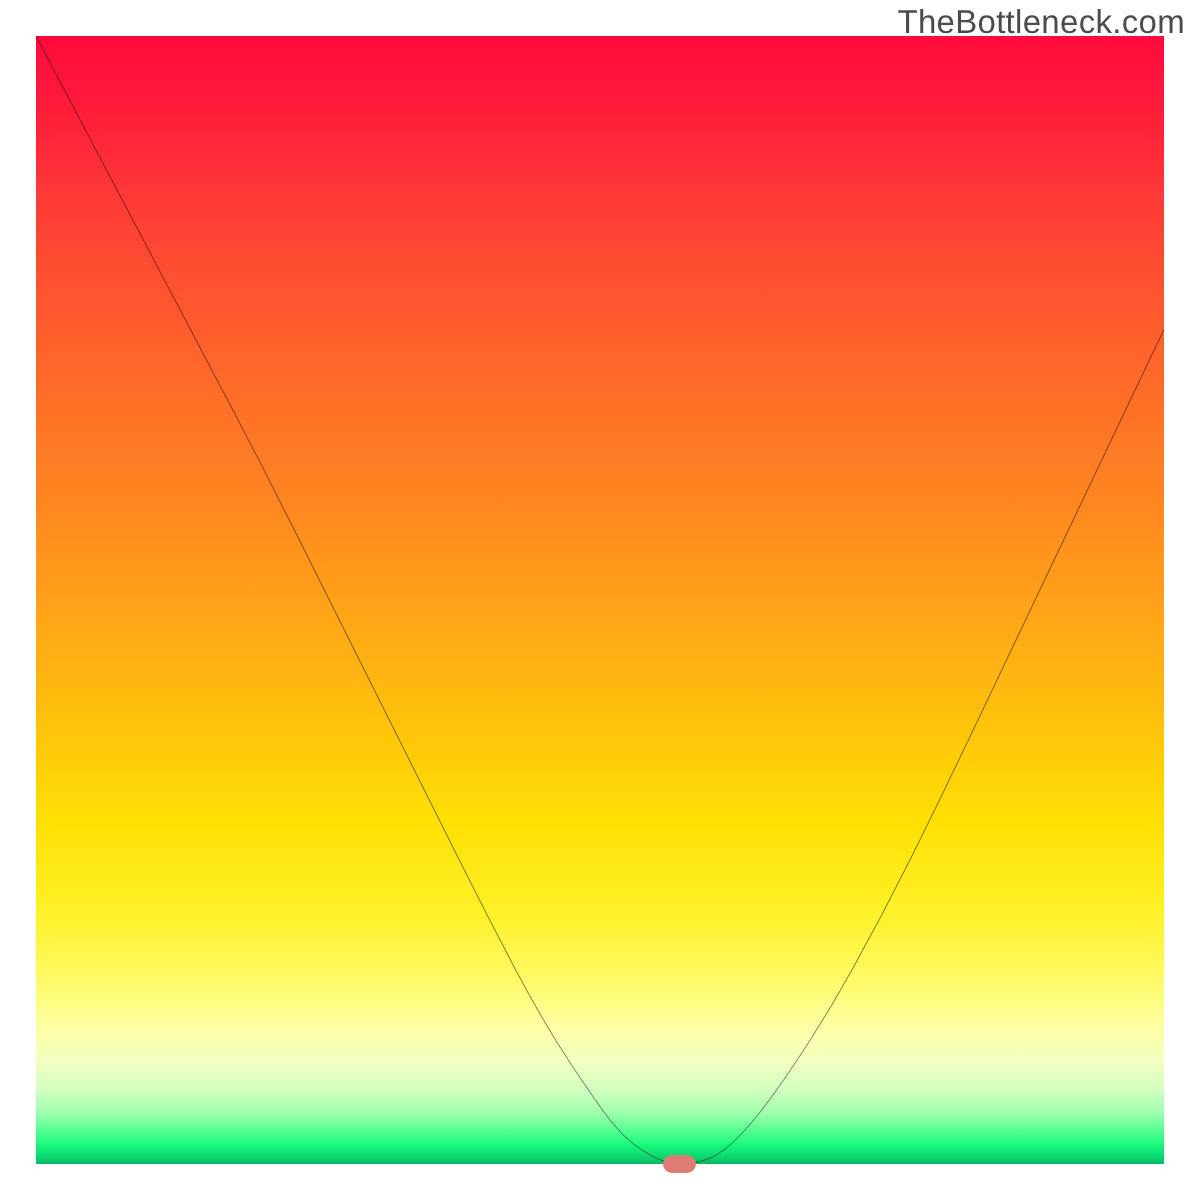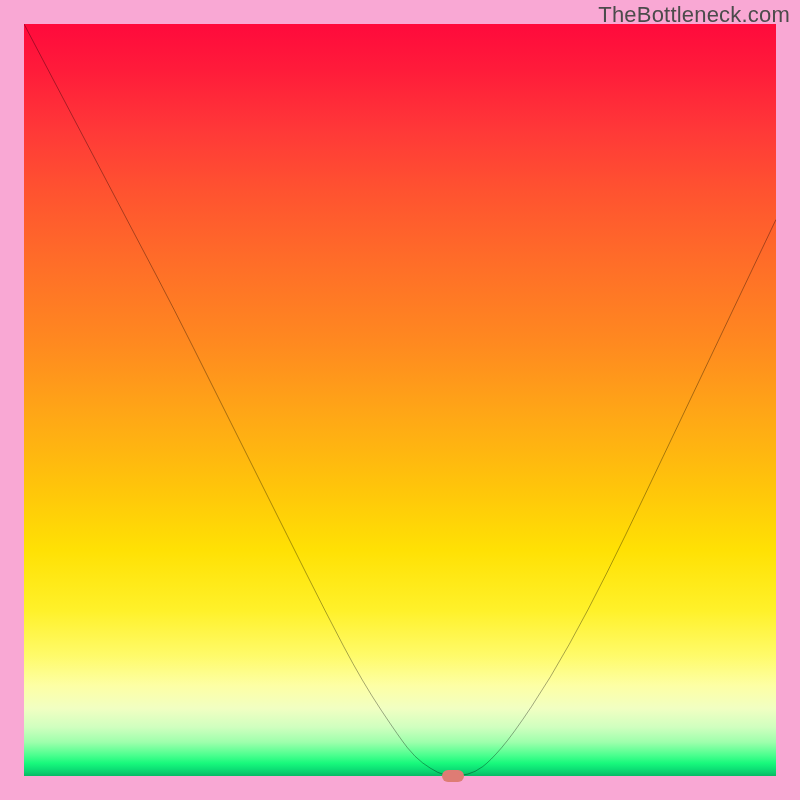--- a/index.html
+++ b/index.html
@@ -8,21 +8,21 @@
     width: 800px;
     height: 800px;
     overflow: hidden;
     background: #000;
     font-family: Arial, Helvetica, sans-serif;
   }
   .frame {
     position: relative;
     width: 800px;
     height: 800px;
-    background: #f9a8d4;
+    background: #ffffff;
   }
   .watermark {
     position: absolute;
     top: 2px;
     right: 10px;
     color: #4b4b4b;
     font-size: 22px;
     font-weight: 400;
     z-index: 3;
     letter-spacing: 0.2px;

